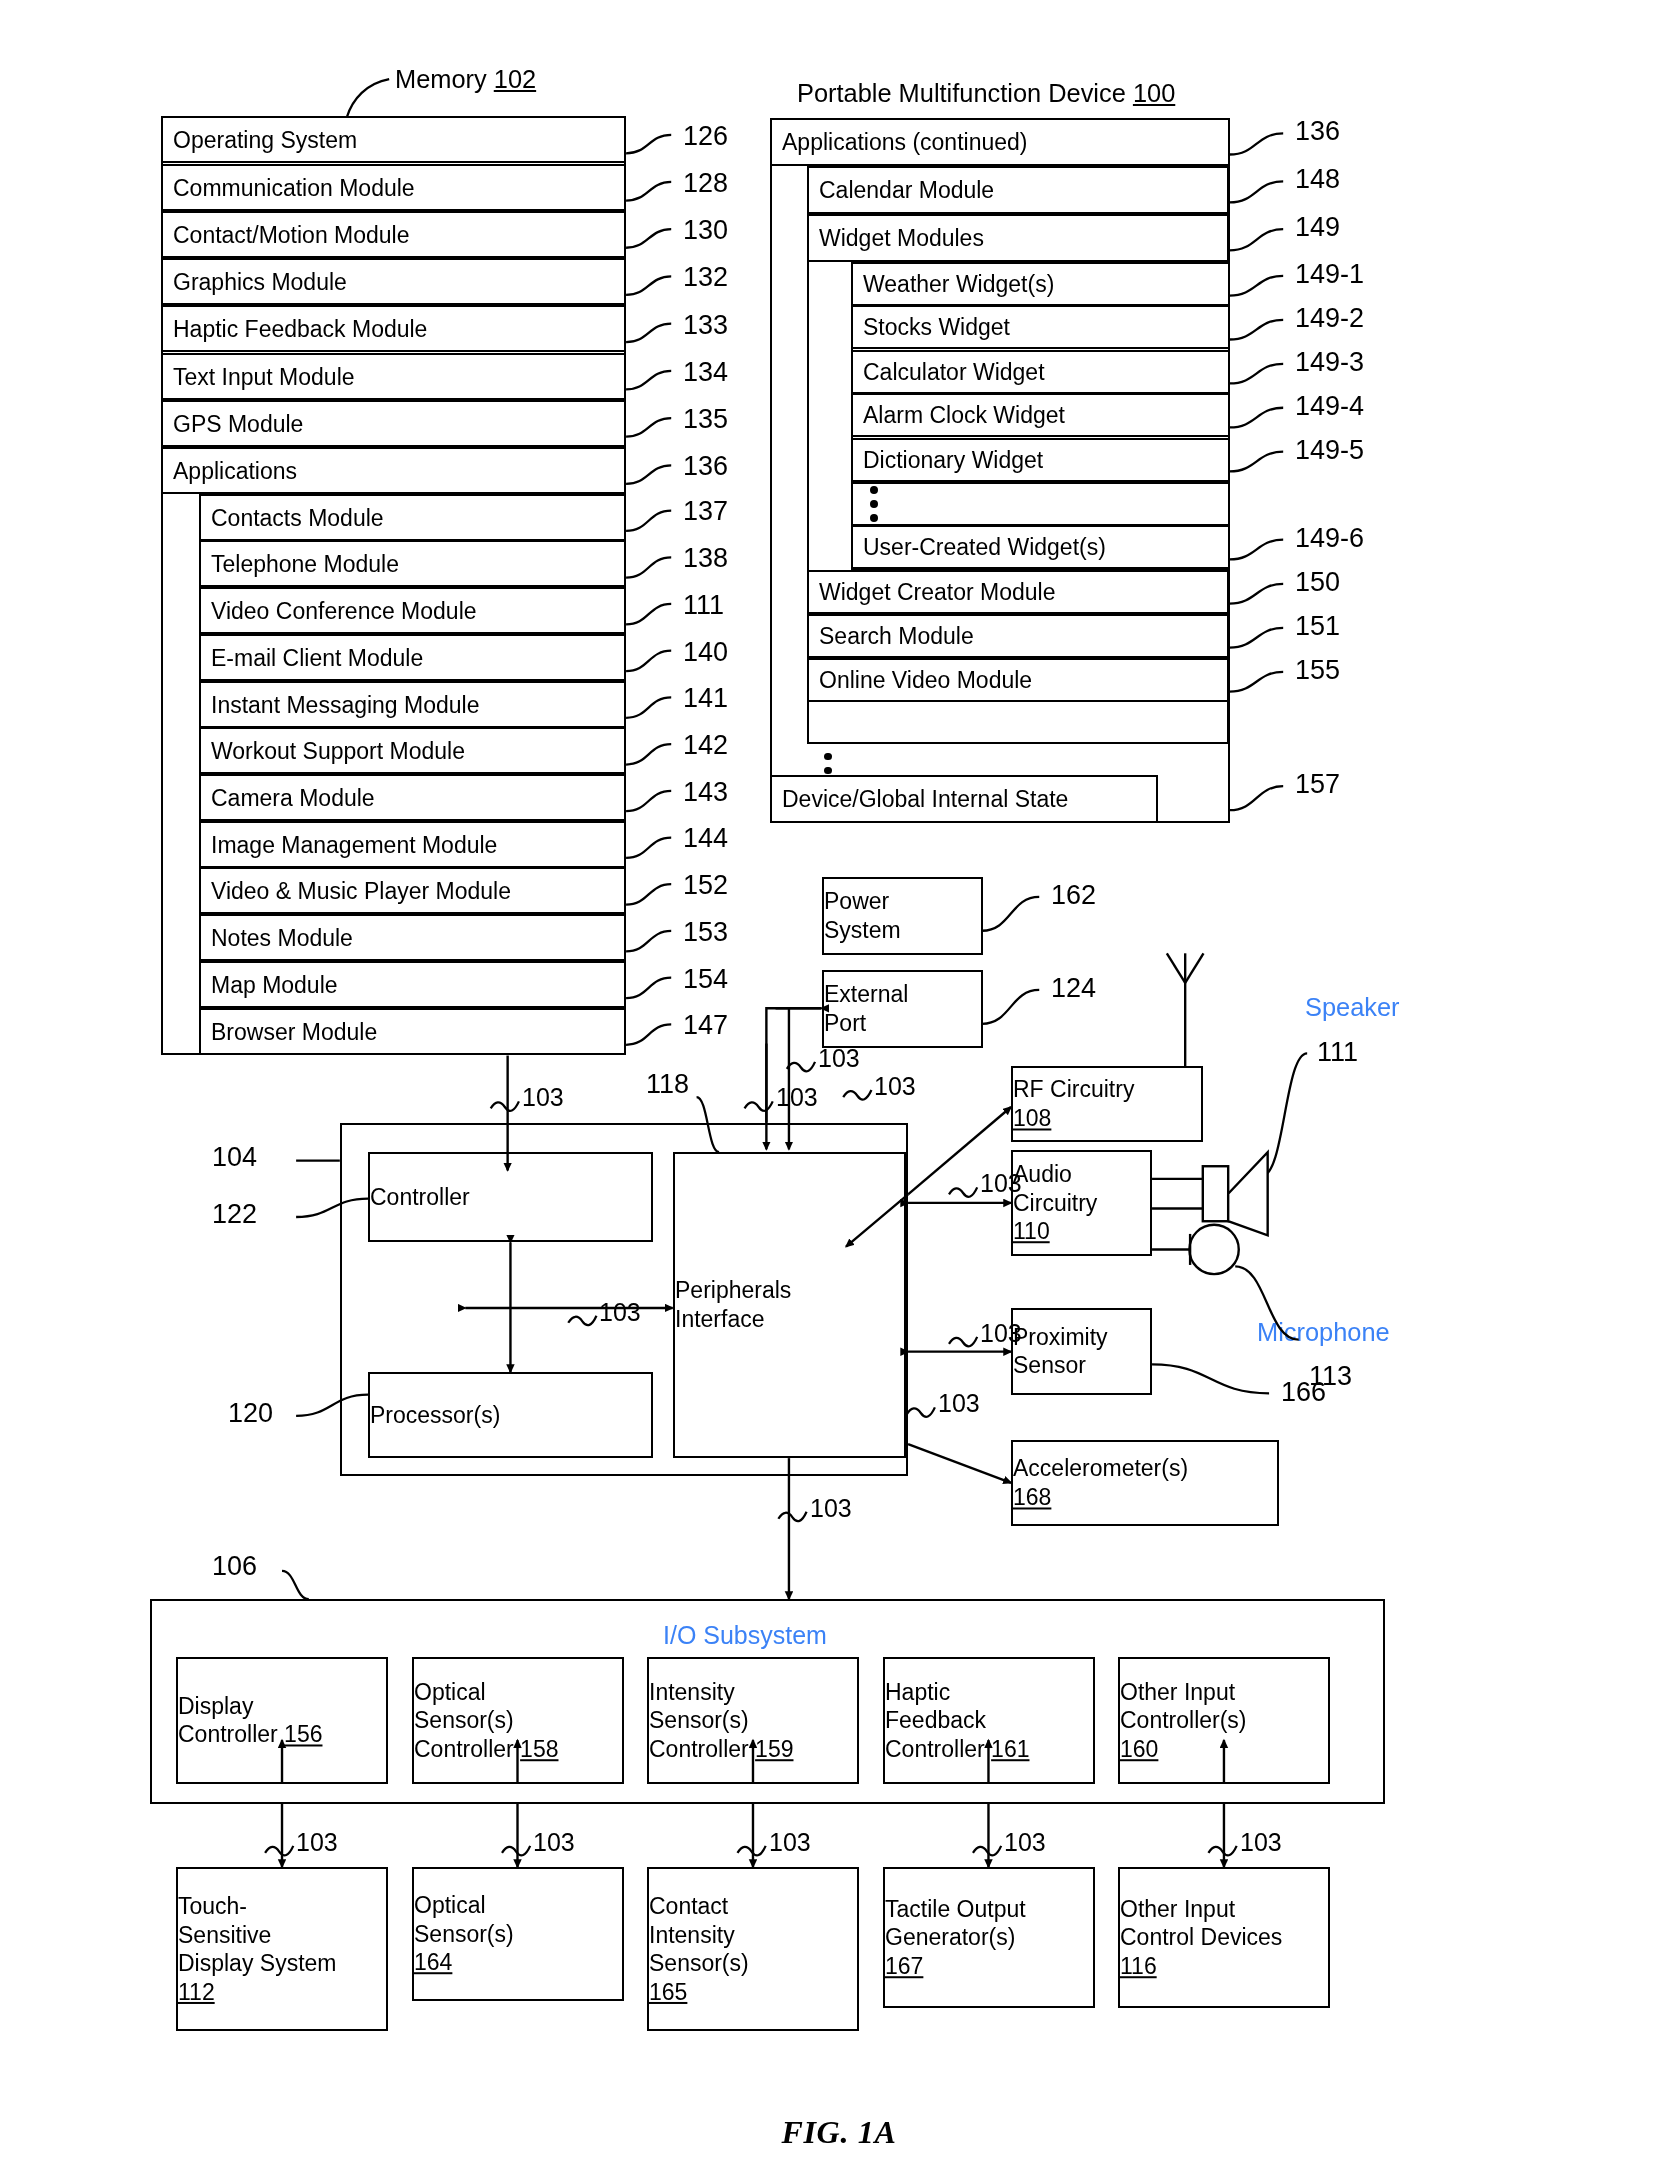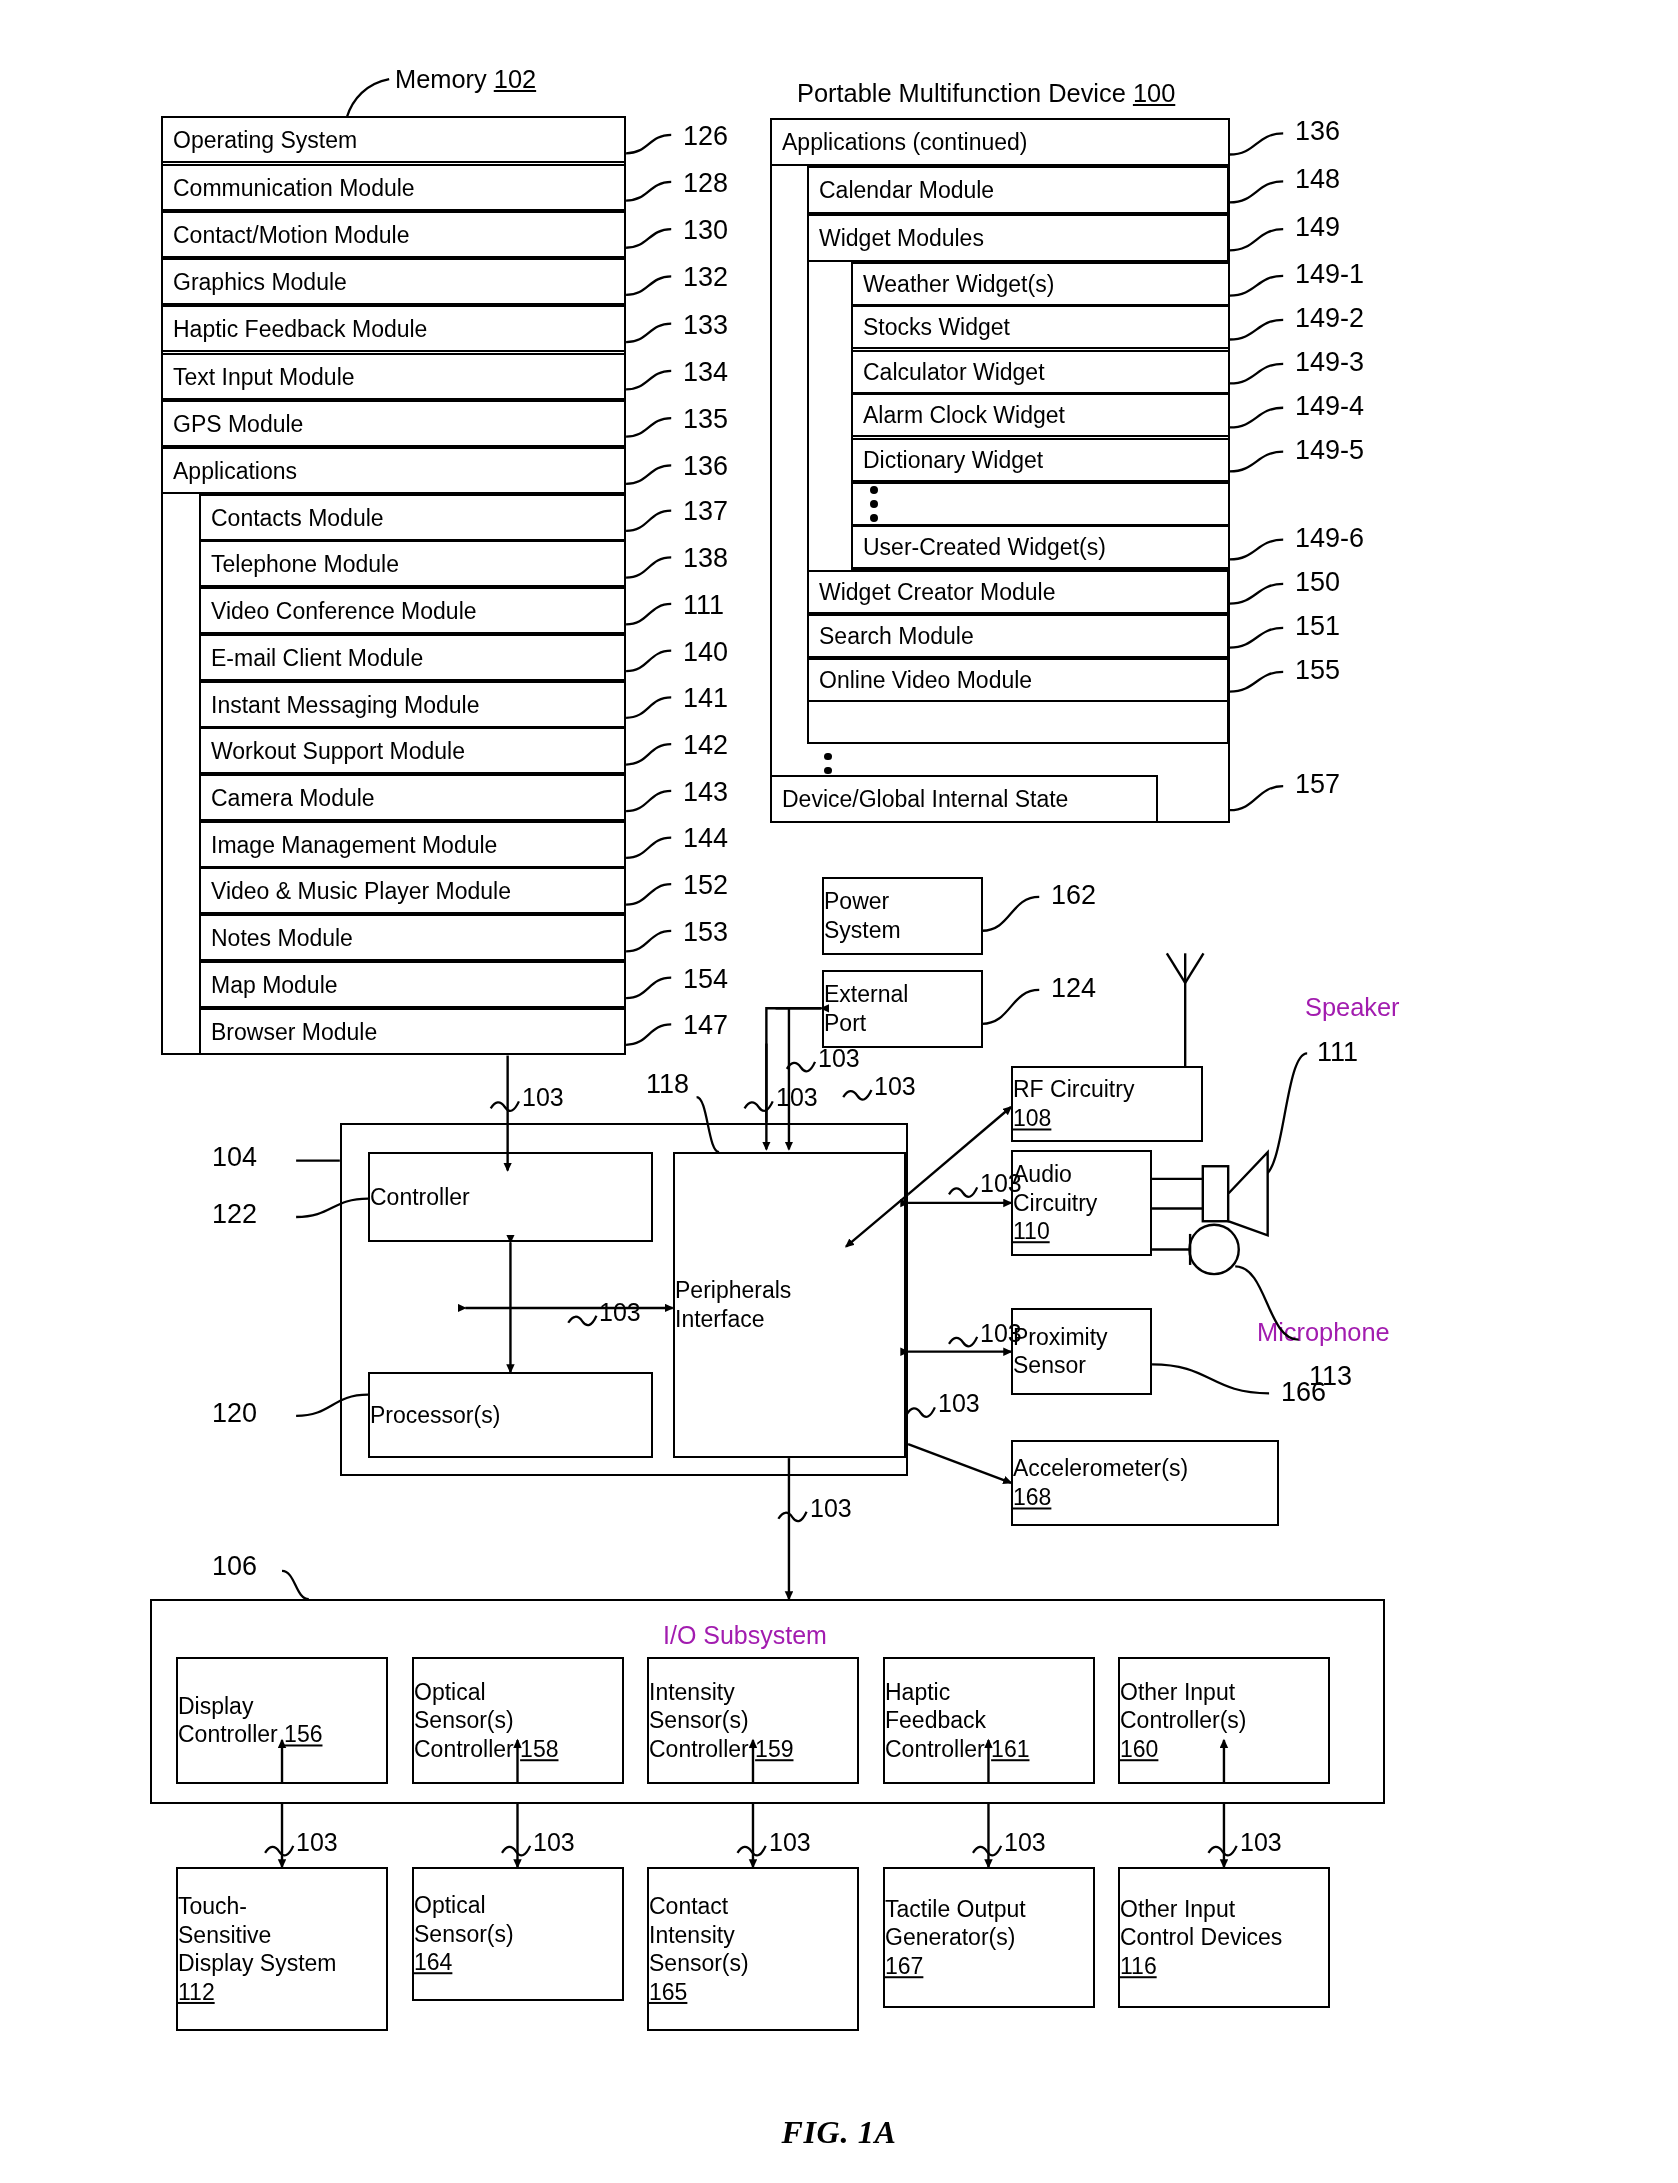--- a/index.html
+++ b/index.html
@@ -20,21 +20,21 @@
     box-sizing:border-box;
     border:2.1px solid #000;
     background:#fff;
   }
   .lbl{
     position:absolute;
     box-sizing:border-box;
     font-size:23px;
     line-height:1.08;
     white-space:nowrap;
-    color:#a21caf;
+    color:#3b82f6;
   }
   .row-lbl{
     position:absolute;
     left:10px;
     top:50%;
     transform:translateY(-50%);
     font-size:23px;
     white-space:nowrap;
   }
   .ctr{
@@ -419,21 +419,21 @@
       <div class="refnum" style="left:1295px;top:611px;">151</div>
       <div class="refnum" style="left:1295px;top:655px;">155</div>
       <div class="refnum" style="left:1295px;top:769px;">157</div>
       <div class="refnum" style="left:1051px;top:880px;">162</div>
       <div class="refnum" style="left:1051px;top:973px;">124</div>
       <div class="refnum" style="left:1317px;top:1037px;">111</div>
       <div class="refnum" style="left:1309px;top:1361px;">113</div>
       <div class="refnum" style="left:1281px;top:1377px;">166</div>
       <div class="refnum" style="left:212px;top:1142px;">104</div>
       <div class="refnum" style="left:212px;top:1199px;">122</div>
-      <div class="refnum" style="left:212px;top:1398px;text-align:center;">120</div>
+      <div class="refnum" style="left:228px;top:1398px;text-align:center;">120</div>
       <div class="refnum" style="left:646px;top:1069px;">118</div>
       <div class="refnum" style="left:212px;top:1551px;">106</div>
       <div class="lbl" style="left:1305px;top:994px;font-size:25.4px;">Speaker</div>
       <div class="lbl" style="left:1257px;top:1319px;font-size:25.4px;">Microphone</div>
       <div class="refnum" style="left:522px;top:1083px;font-size:25px;">103</div>
       <div class="refnum" style="left:776px;top:1083px;font-size:25px;">103</div>
       <div class="refnum" style="left:874px;top:1072px;font-size:25px;">103</div>
       <div class="refnum" style="left:818px;top:1044px;font-size:25px;">103</div>
       <div class="refnum" style="left:980px;top:1169px;font-size:25px;">103</div>
       <div class="refnum" style="left:980px;top:1319px;font-size:25px;">103</div>

